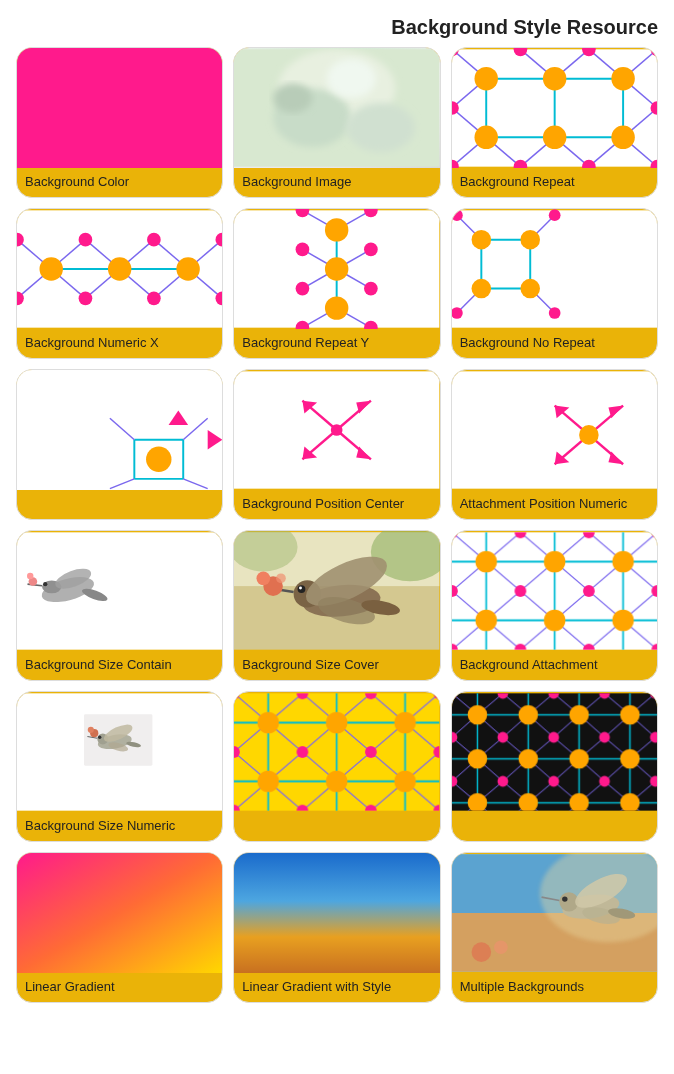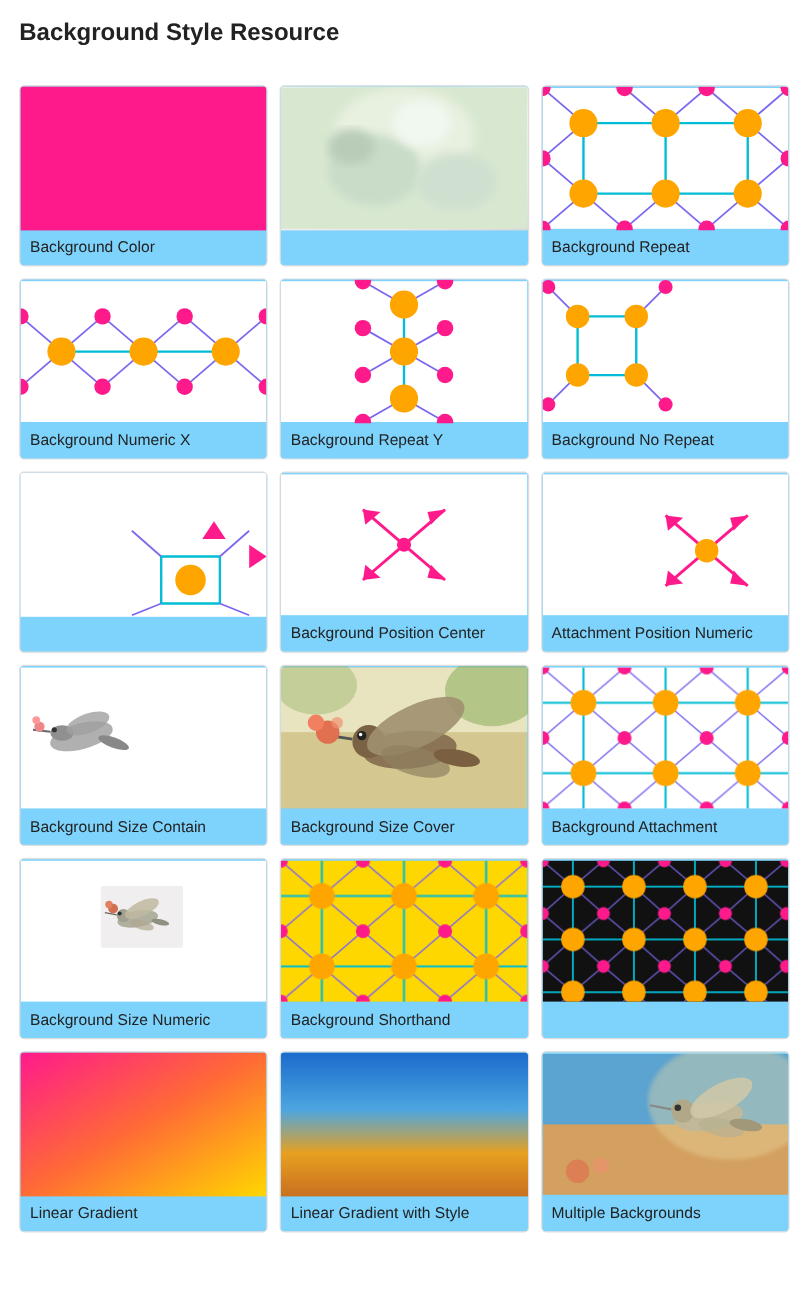--- a/index.html
+++ b/index.html
@@ -3,36 +3,36 @@
   <meta charset="utf-8">
   <style>
     * { box-sizing: border-box; margin: 0; padding: 0; }
     body {
       font-family: Arial, sans-serif;
       background: #fff;
       padding: 16px;
       width: 674px;
     }
     h1 {
-      text-align: left;
+      text-align: right;
       font-size: 20px;
       font-weight: bold;
-      margin-bottom: 32px;
+      margin-bottom: 8px;
       color: #222;
     }
     .grid {
       display: grid;
       grid-template-columns: repeat(3, 1fr);
       gap: 10px;
     }
     .card {
       border: 1px solid #ddd;
-      border-radius: 4px;
+      border-radius: 16px;
       overflow: hidden;
-      background: #7dd3fc;
+      background: #eab308;
     }
     .card-preview {
       width: 100%;
       height: 120px;
       position: relative;
       overflow: hidden;
     }
     .card-label {
       font-size: 13px;
       color: #222;
@@ -88,20 +88,21 @@
             </filter>
         </defs>
         <rect width="210" height="120" fill="#d8e8d0"></rect>
         <ellipse cx="105" cy="40" rx="60" ry="40" fill="#e8f0e0" filter="url(#blur1)"></ellipse>
         <ellipse cx="80" cy="70" rx="40" ry="30" fill="#c8dcc8" filter="url(#blur1)"></ellipse>
         <ellipse cx="150" cy="80" rx="35" ry="25" fill="#d0e0d0" filter="url(#blur1)"></ellipse>
         <ellipse cx="120" cy="30" rx="25" ry="20" fill="#f0f8f0" filter="url(#blur1)"></ellipse>
         <ellipse cx="60" cy="50" rx="20" ry="15" fill="#b8ccb8" filter="url(#blur1)"></ellipse>
       </svg>
     </div>
+    <div class="card-label">Background Image</div>
   </div>
 
   <div class="card">
     <div class="card-preview">
       <svg viewBox="0 0 210 120" xmlns="http://www.w3.org/2000/svg">
 
         <rect width="210" height="120" fill="white"></rect>
 
         <line x1="35" y1="30" x2="105" y2="30" stroke="#00bcd4" stroke-width="2"></line>
         <line x1="105" y1="30" x2="175" y2="30" stroke="#00bcd4" stroke-width="2"></line>
@@ -451,21 +452,20 @@
             <circle cx="35" cy="30" r="11" fill="#ffa500"></circle>
             <circle cx="0" cy="0" r="6" fill="#ff1a8c"></circle>
             <circle cx="70" cy="0" r="6" fill="#ff1a8c"></circle>
             <circle cx="0" cy="60" r="6" fill="#ff1a8c"></circle>
             <circle cx="70" cy="60" r="6" fill="#ff1a8c"></circle>
           </pattern>
         </defs>
         <rect width="210" height="120" fill="url(#dot-pattern2)"></rect>
       </svg>
     </div>
-    <div class="card-label">Background Shorthand</div>
   </div>
 
   <div class="card">
     <div class="card-preview">
       <svg viewBox="0 0 210 120" xmlns="http://www.w3.org/2000/svg">
         <rect width="210" height="120" fill="#111111"></rect>
 
         <defs>
           <pattern id="dot-pattern3" x="0" y="0" width="52" height="45" patternUnits="userSpaceOnUse">
             <line x1="26" y1="22" x2="52" y2="22" stroke="#00bcd4" stroke-width="1.5"></line>

